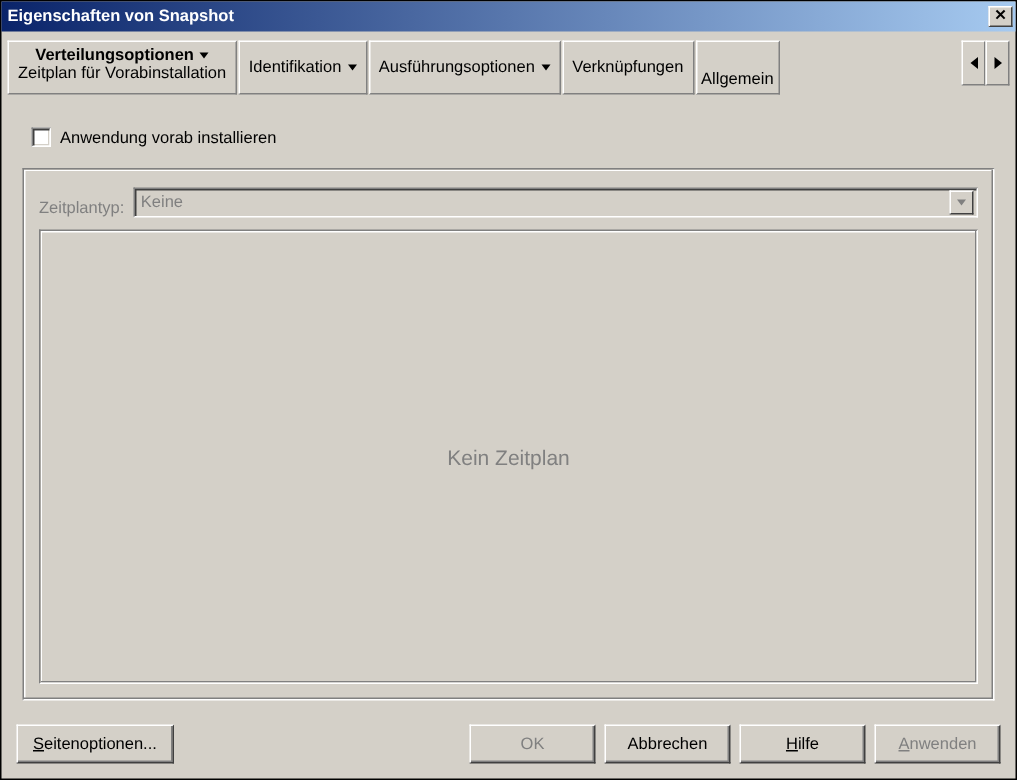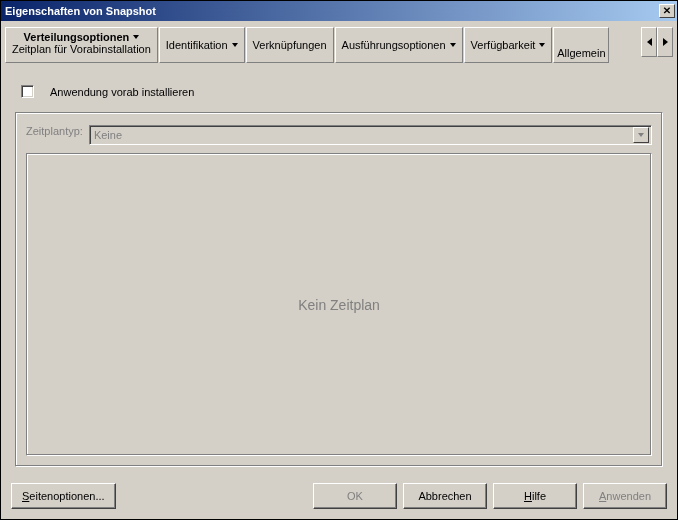--- a/index.html
+++ b/index.html
@@ -101,21 +101,21 @@
   }
   .content-area {
     flex:1;
     padding:14px 14px 8px 14px;
     display:flex;
     flex-direction:column;
   }
   .checkbox-row {
     display:flex;
     align-items:center;
-    gap:16px;
+    gap:6px;
     margin: 8px 0 14px 6px;
   }
   .checkbox {
     width:13px; height:13px;
     background:#fff;
     border:1px solid #808080;
     border-right-color:#fff;
     border-bottom-color:#fff;
     box-shadow: inset 1px 1px 0 #404040, inset -1px -1px 0 #d4d0c8;
   }
@@ -125,21 +125,21 @@
     border-right-color:#fff;
     border-bottom-color:#fff;
     box-shadow: inset -1px -1px 0 #808080, inset 1px 1px 0 #fff;
     padding:12px 10px 10px 10px;
     display:flex;
     flex-direction:column;
     min-height:0;
   }
   .field-row {
     display:flex;
-    align-items:flex-start;
+    align-items:flex-end;
     gap:6px;
     margin-bottom:8px;
   }
   .field-label {
     color:#808080;
     font-size:11px;
     white-space:nowrap;
   }
   .dropdown {
     flex:1;
@@ -223,33 +223,27 @@
       <div class="tab-line2">Zeitplan für Vorabinstallation</div>
     </div>
     <div class="tab single">
       <div class="tab-line1">
         <span>Identifikation</span>
         <span class="down-arrow"></span>
       </div>
     </div>
     <div class="tab single">
       <div class="tab-line1">
-        <span>Verknüpfungen</span>
-      </div>
-    </div>
-    <div class="tab single">
-      <div class="tab-line1">
         <span>Ausführungsoptionen</span>
         <span class="down-arrow"></span>
       </div>
     </div>
     <div class="tab single">
       <div class="tab-line1">
-        <span>Verfügbarkeit</span>
-        <span class="down-arrow"></span>
+        <span>Verknüpfungen</span>
       </div>
     </div>
     <div class="tab single" style="overflow:hidden;max-width:56px;justify-content:flex-end;">
       <div class="tab-line1">
         <span>Allgemein</span>
       </div>
     </div>
     <div class="nav-btns">
       <div class="nav-btn">
         <span class="left-tri"></span>

